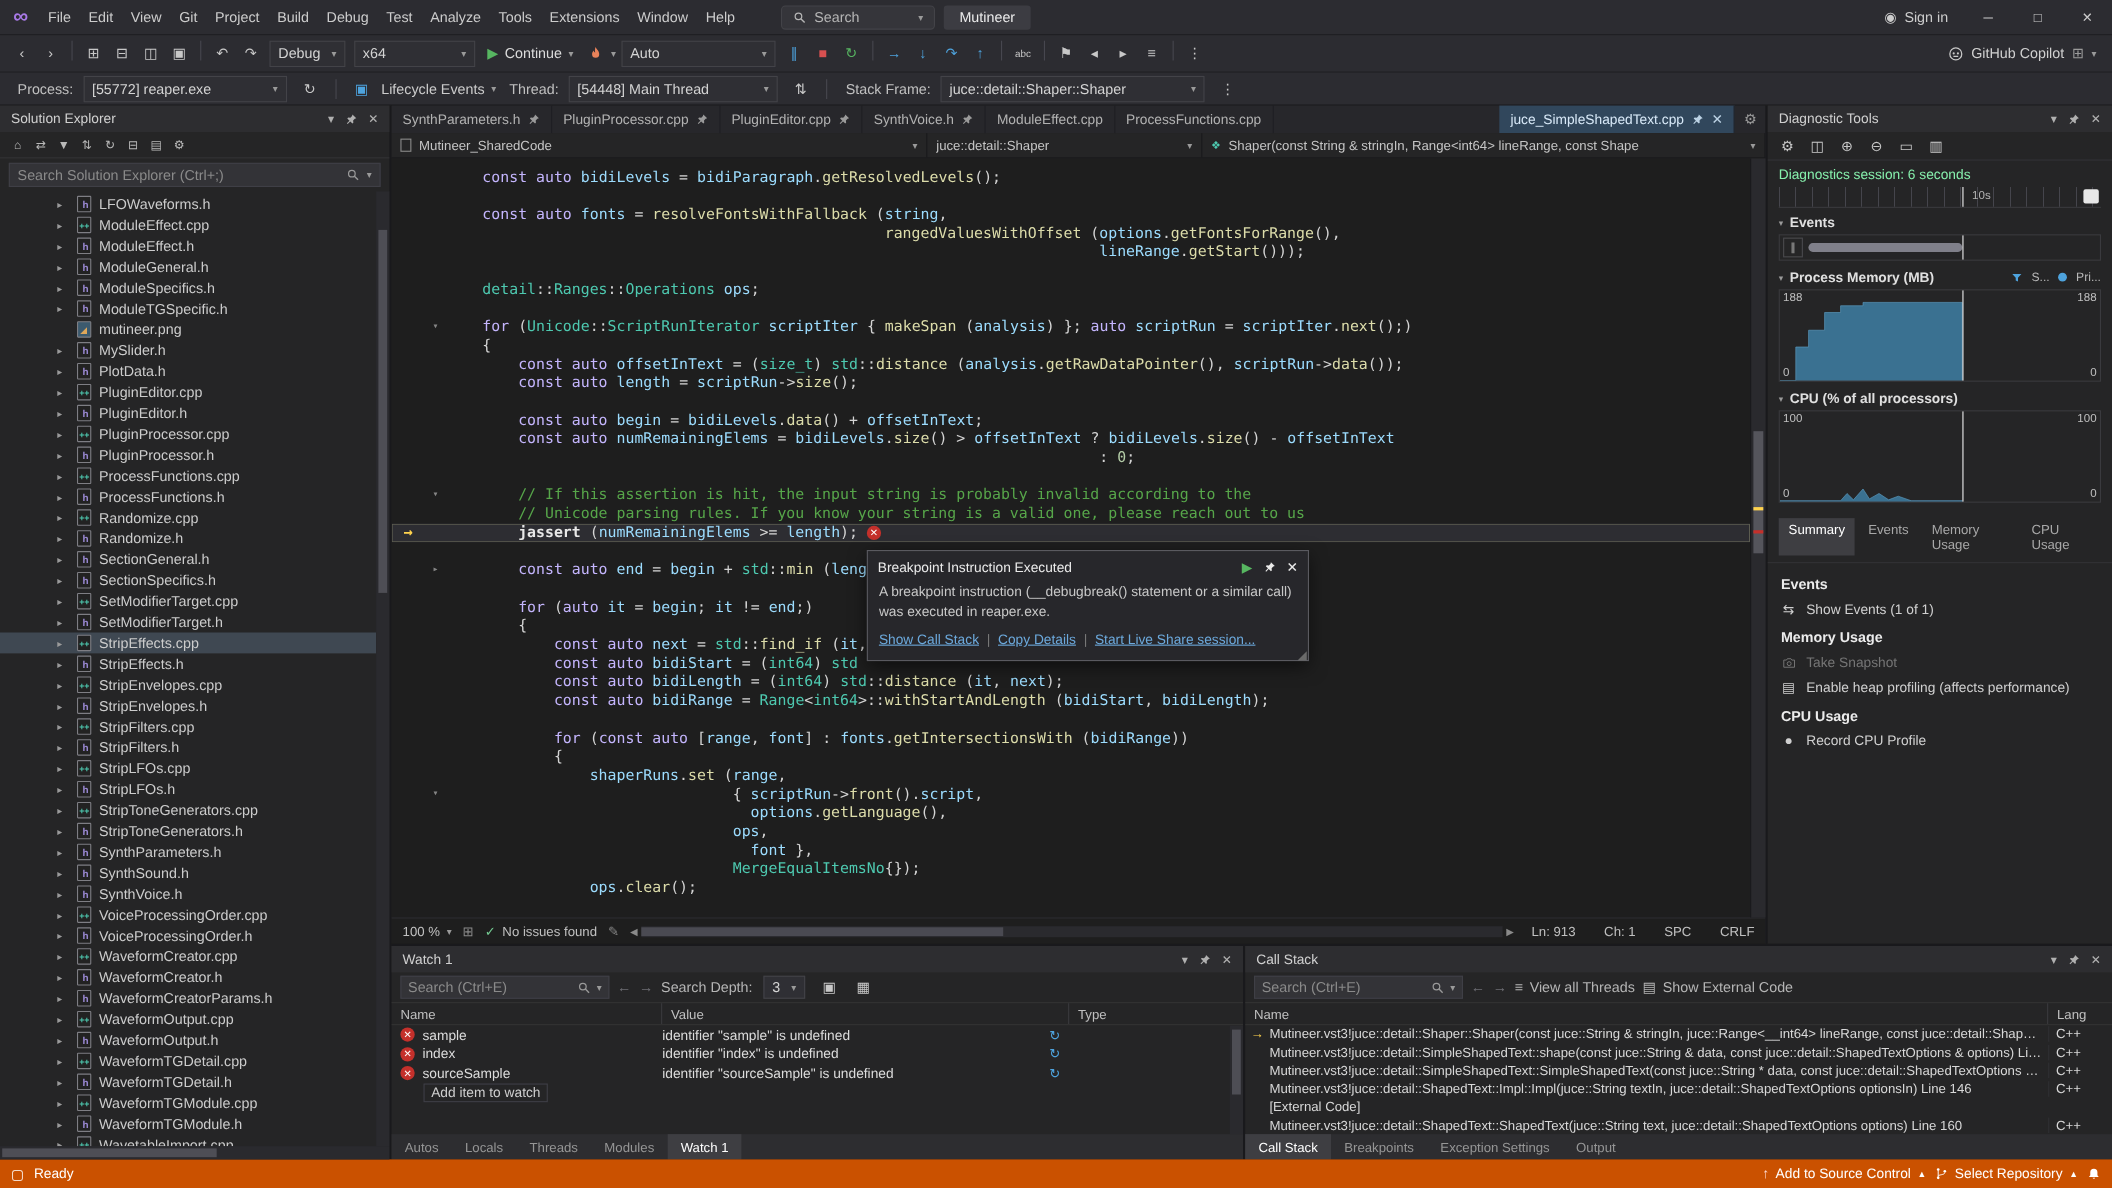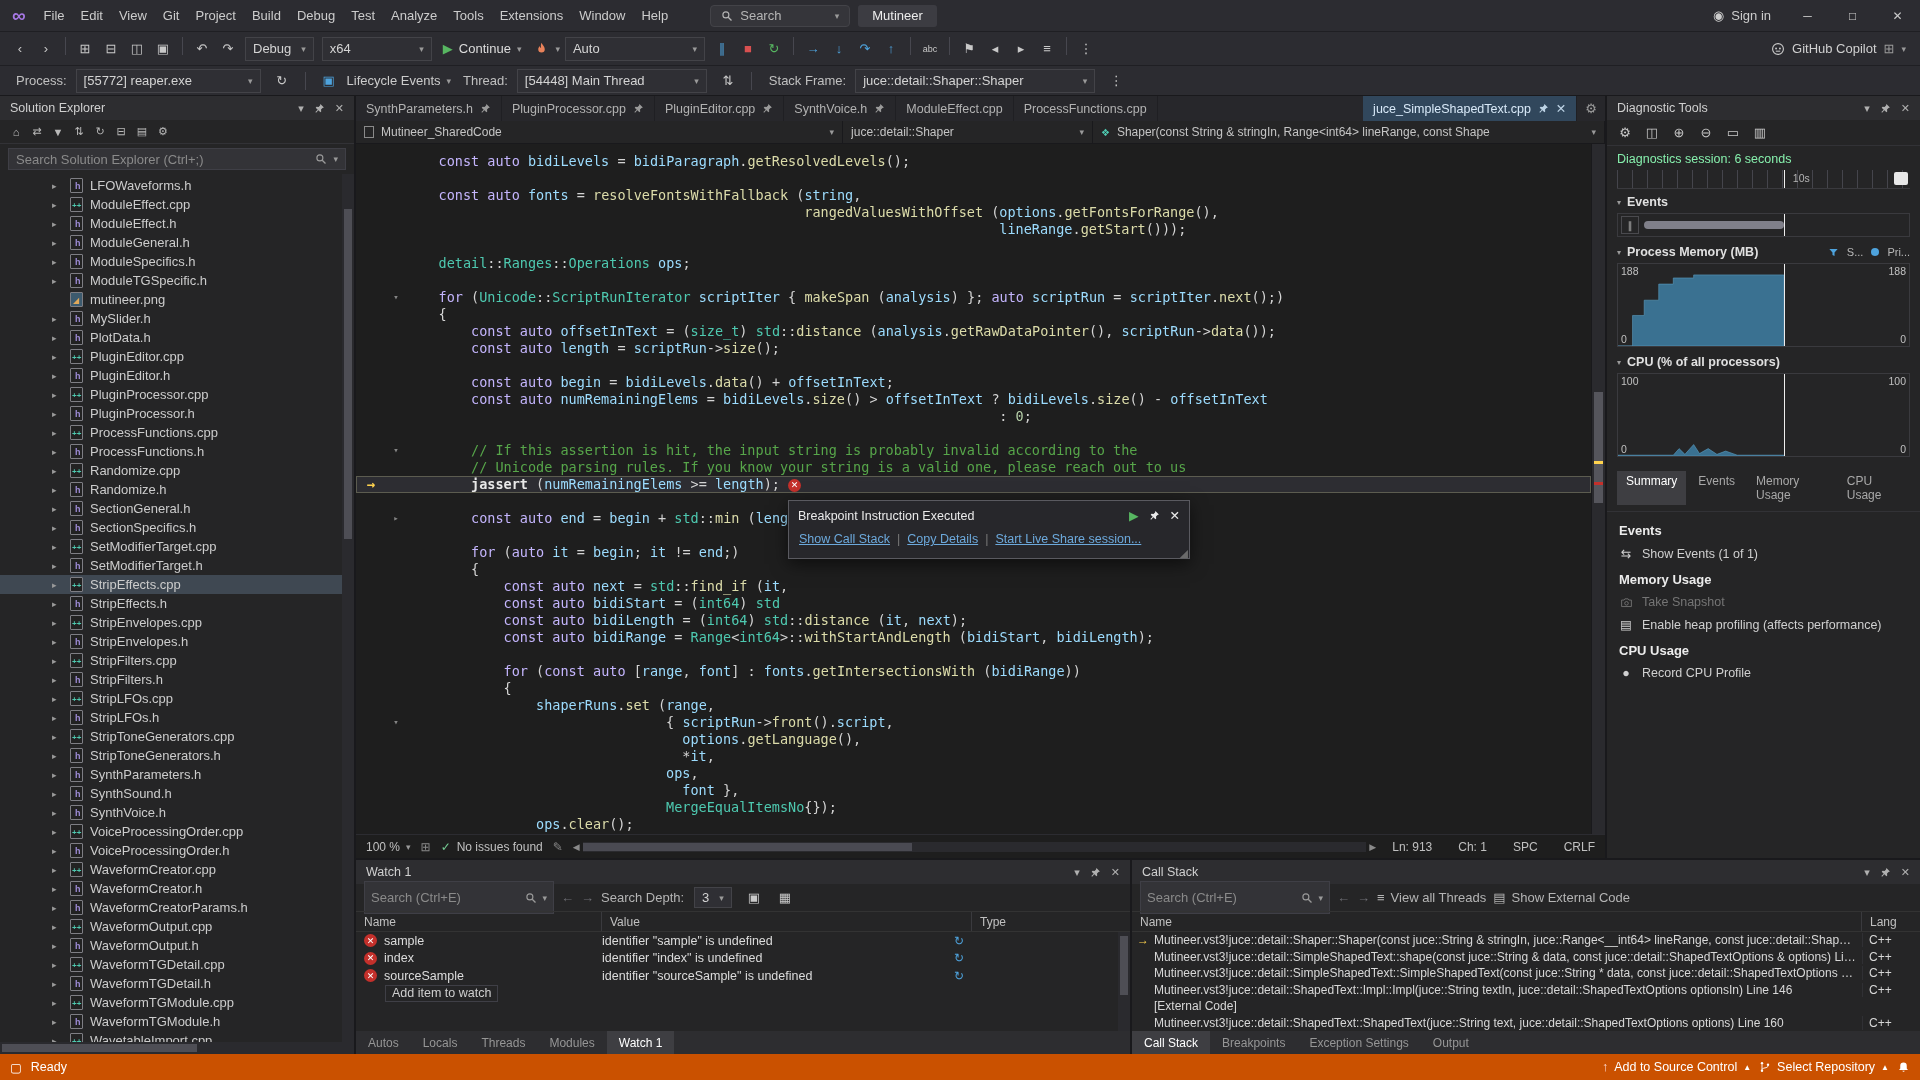--- a/index.html
+++ b/index.html
@@ -130,21 +130,21 @@
 .hsb .track{flex:1;height:10px;background:#2a2a2e;position:relative}
 .hsb .thumb{position:absolute;left:0;width:42%;top:1px;bottom:1px;background:#4a4a52}
 .est-right{display:flex;gap:26px;margin-left:6px}
 
 
 .bottomrow{height:196px;display:flex;border-top:2px solid #19191c;flex:none;min-width:0}
 .watchpanel{width:776px;flex:none;background:#252526;display:flex;flex-direction:column;
   border-right:2px solid #19191c;min-height:0}
 .cspanel{flex:1;background:#252526;display:flex;flex-direction:column;min-width:0}
 .ptoolbar{height:27px;display:flex;align-items:center;gap:7px;padding:0 8px;flex:none;color:#b5b5b5}
-.psearch{width:190px;height:33px;background:#333337;border:1px solid #3f3f46;display:flex;
+.psearch{width:190px;height:21px;background:#333337;border:1px solid #3f3f46;display:flex;
   align-items:center;gap:10px;padding:0 6px;color:#8a8a8a;flex:none}
 .psearch .right{margin-left:auto;display:flex;gap:5px;align-items:center;color:#9a9a9a}
 .navarrow{color:#6e6e74}
 .tlabel{display:flex;align-items:center;gap:6px}
 .grid-head{height:21px;display:flex;border-top:1px solid #333;border-bottom:1px solid #333;
   color:#c0c0c0;flex:none;font-size:12px}
 .gh-cell{padding:0 8px;border-right:1px solid #3a3a3e;display:flex;align-items:center}
 .gridbody{flex:1;overflow:hidden;display:flex;min-height:0}
 .gridrows{flex:1;min-width:0}
 .wrow{height:17.5px;display:flex;align-items:center;font-size:12.5px;color:#dcdcdc}
@@ -874,25 +874,20 @@
    <span class="ctext">                                <span class="tok-p">{</span> <span class="tok-v">scriptRun</span><span class="tok-p">-&gt;</span><span class="tok-f">front</span><span class="tok-p">().</span><span class="tok-v">script</span><span class="tok-p">,</span></span>
                 </div>
                 <div class="cl">
    <span class="gmargin"></span>
    <span class="fmargin"></span>
    <span class="ctext">                                  <span class="tok-v">options</span><span class="tok-p">.</span><span class="tok-f">getLanguage</span><span class="tok-p">(),</span></span>
                 </div>
                 <div class="cl">
    <span class="gmargin"></span>
    <span class="fmargin"></span>
-   <span class="ctext">                                  <span class="tok-p">*</span><span class="tok-v">it</span><span class="tok-p">,</span></span>
-                </div>
-                <div class="cl">
-   <span class="gmargin"></span>
-   <span class="fmargin"></span>
    <span class="ctext">                                <span class="tok-v">ops</span><span class="tok-p">,</span></span>
                 </div>
                 <div class="cl">
    <span class="gmargin"></span>
    <span class="fmargin"></span>
    <span class="ctext">                                  <span class="tok-v">font</span> <span class="tok-p">},</span></span>
                 </div>
                 <div class="cl">
    <span class="gmargin"></span>
    <span class="fmargin"></span>
@@ -916,20 +911,21 @@
                 <span class="icons">
                   <span class="green">▶</span>
                   <span id="ic-pin-bp">
                       <svg viewBox="0 0 16 16" width="11" height="11">
                         <path fill="currentColor" d="M9.3 1.6l5.1 5.1-2 .6-2.2 2.2.3 2.9-1.2 1.2-2.9-2.9L3 14.1l-1-1 3.4-3.4-2.9-2.9 1.2-1.2 2.9.3 2.2-2.2z"></path>
                       </svg>
                     </span>
                   <span>✕</span>
                 </span>
               </div>
+              <div class="bp-msg">A breakpoint instruction (__debugbreak() statement or a similar call) was executed in reaper.exe.</div>
               <div class="bp-links" id="bpLinks">
                   <span class="bp-link">Show Call Stack</span>
                   <span>|</span>
                   <span class="bp-link">Copy Details</span>
                   <span>|</span>
                   <span class="bp-link">Start Live Share session...</span>
                 </div>
               <div class="bp-grip">◢</div>
             </div>
           </div>

